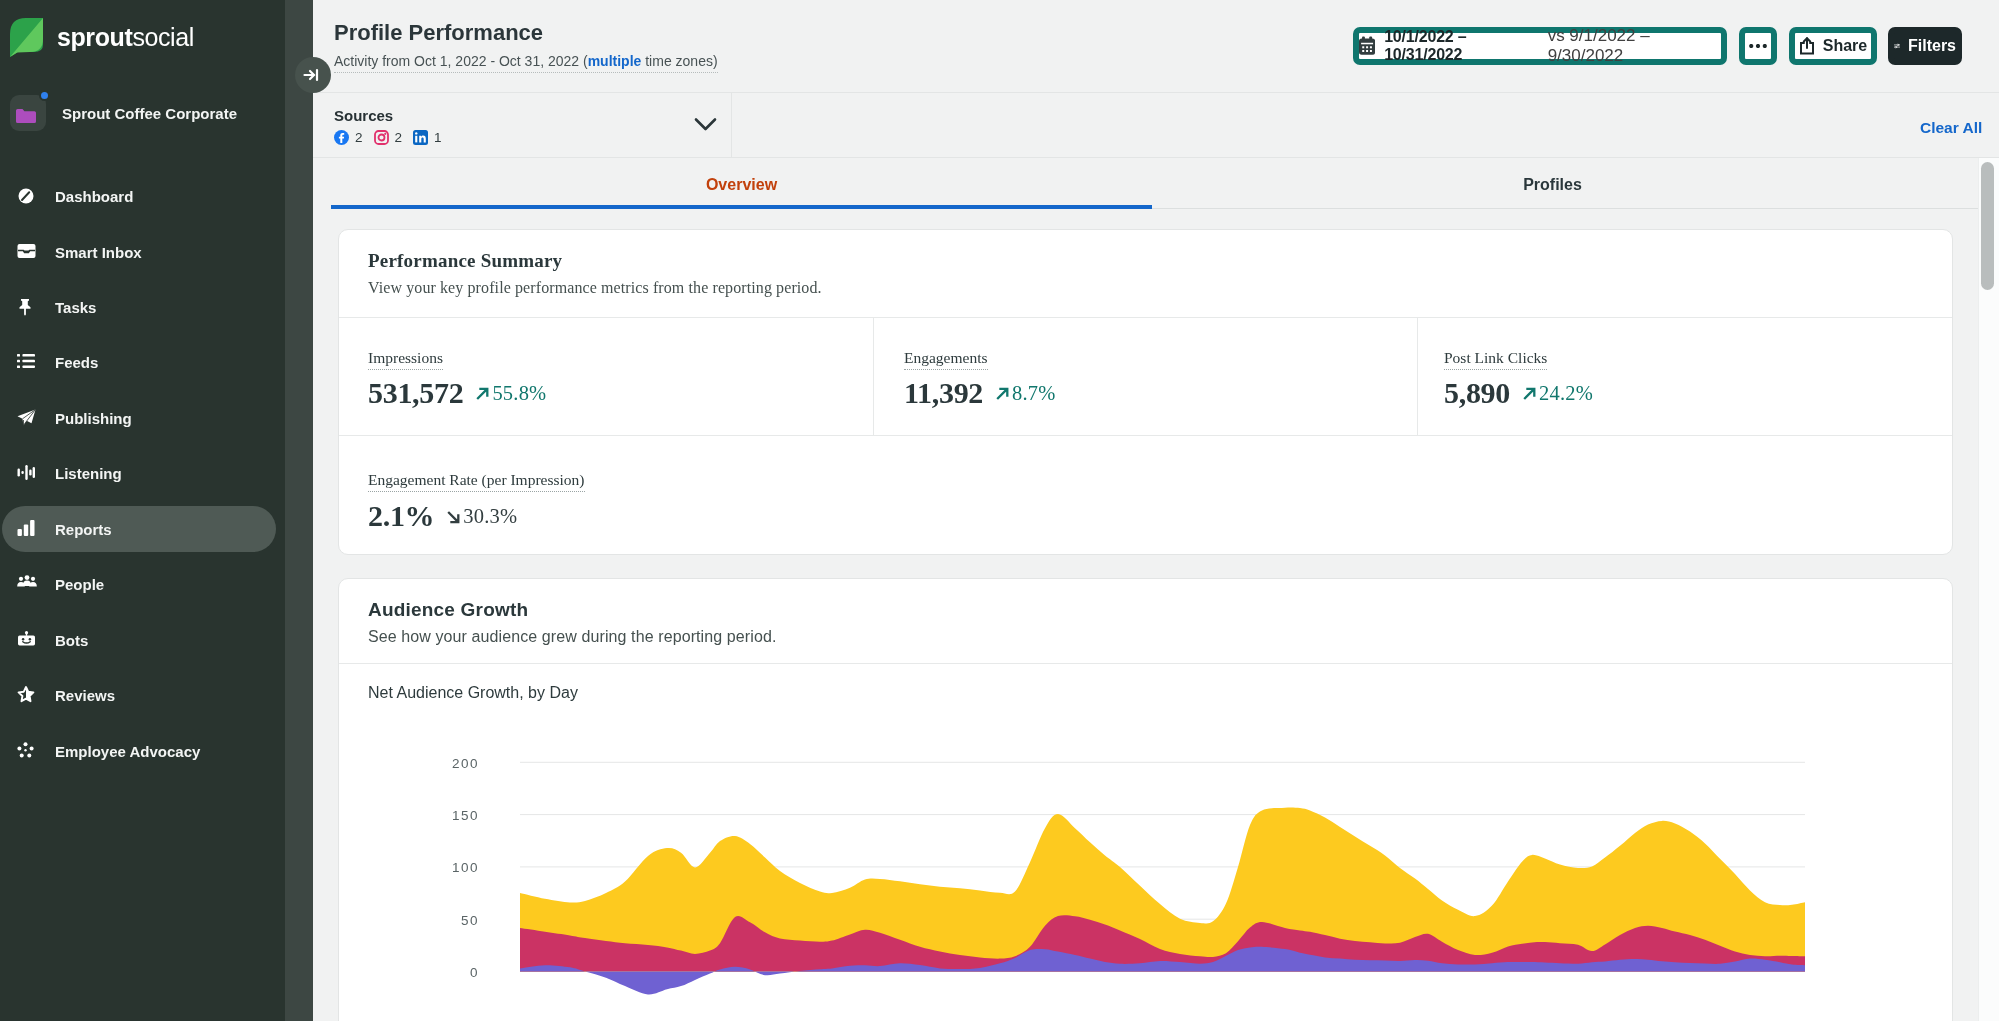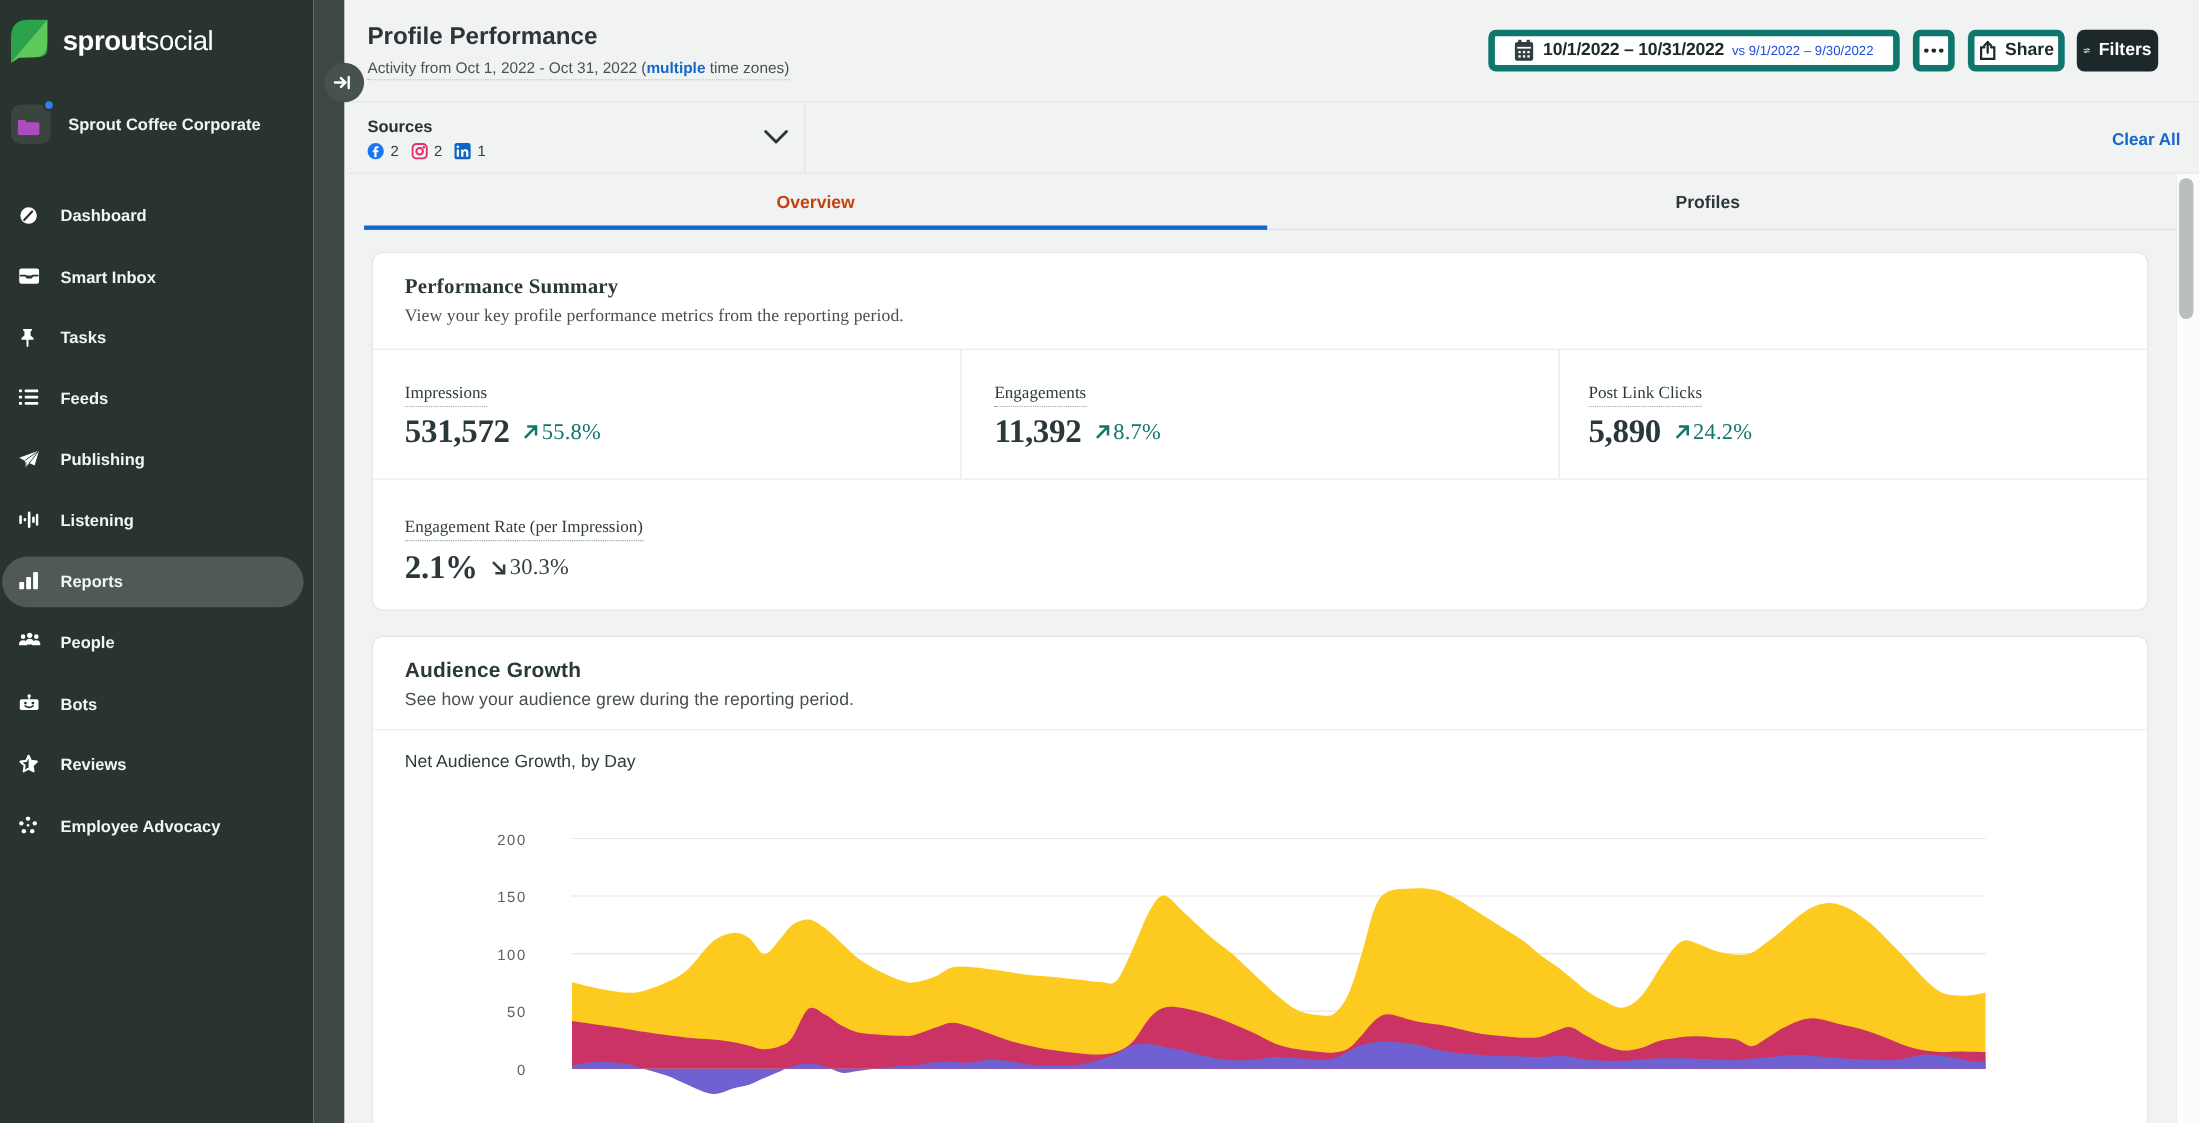--- a/index.html
+++ b/index.html
@@ -177,21 +177,21 @@
     <g fill="#fff">
       <rect x="3.4" y="10.3" width="2.1" height="2.1"></rect>
         <rect x="7.45" y="10.3" width="2.1" height="2.1"></rect>
         <rect x="11.5" y="10.3" width="2.1" height="2.1"></rect>
       <rect x="3.4" y="14.2" width="2.1" height="2.1"></rect>
         <rect x="7.45" y="14.2" width="2.1" height="2.1"></rect>
         <rect x="11.5" y="14.2" width="2.1" height="2.1"></rect>
     </g>
   </svg>
   <span style="font-size:16px;font-weight:700;color:#1d282a;letter-spacing:-0.2px">10/1/2022 – 10/31/2022</span>
-  <span style="font-size:12px;color:#1d4ed8;margin-left:7px">vs 9/1/2022 – 9/30/2022</span>
+  <span style="font-size:17px;color:#404040;margin-left:7px">vs 9/1/2022 – 9/30/2022</span>
 </div>
 
 <div class="btn" style="left:1739px;width:38px;">
   <svg width="18" height="4" viewBox="0 0 18 4">
     <circle cx="2.2" cy="2" r="2.1" fill="#1d282a"></circle>
       <circle cx="9" cy="2" r="2.1" fill="#1d282a"></circle>
       <circle cx="15.8" cy="2" r="2.1" fill="#1d282a"></circle>
   </svg>
 </div>
 

